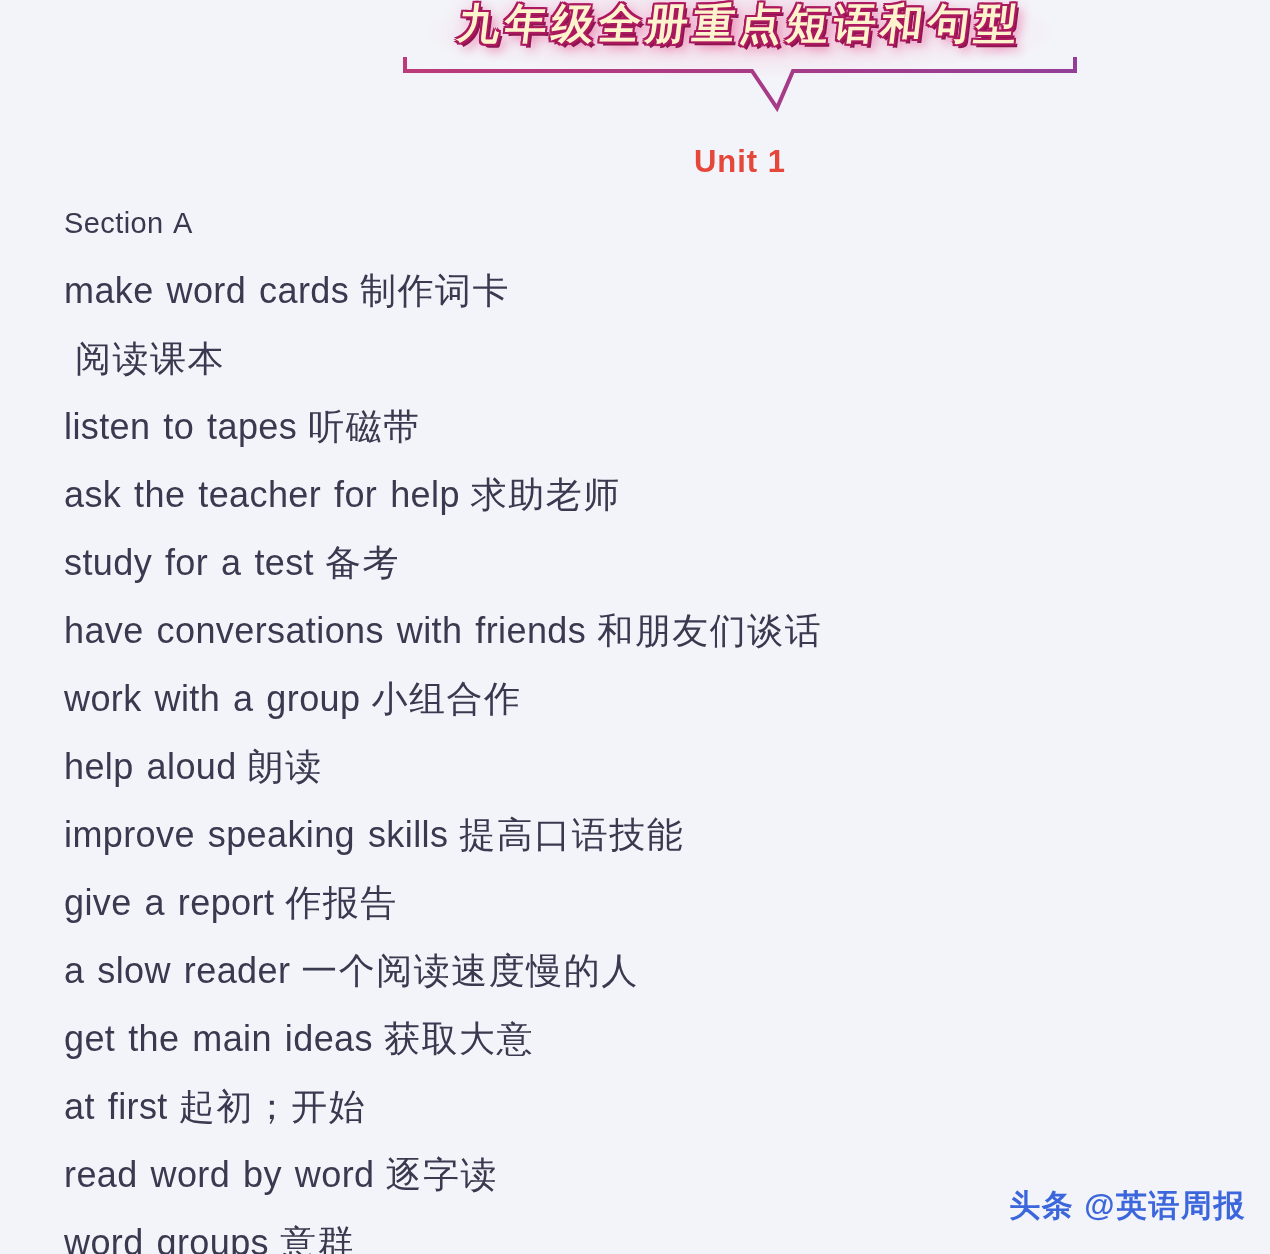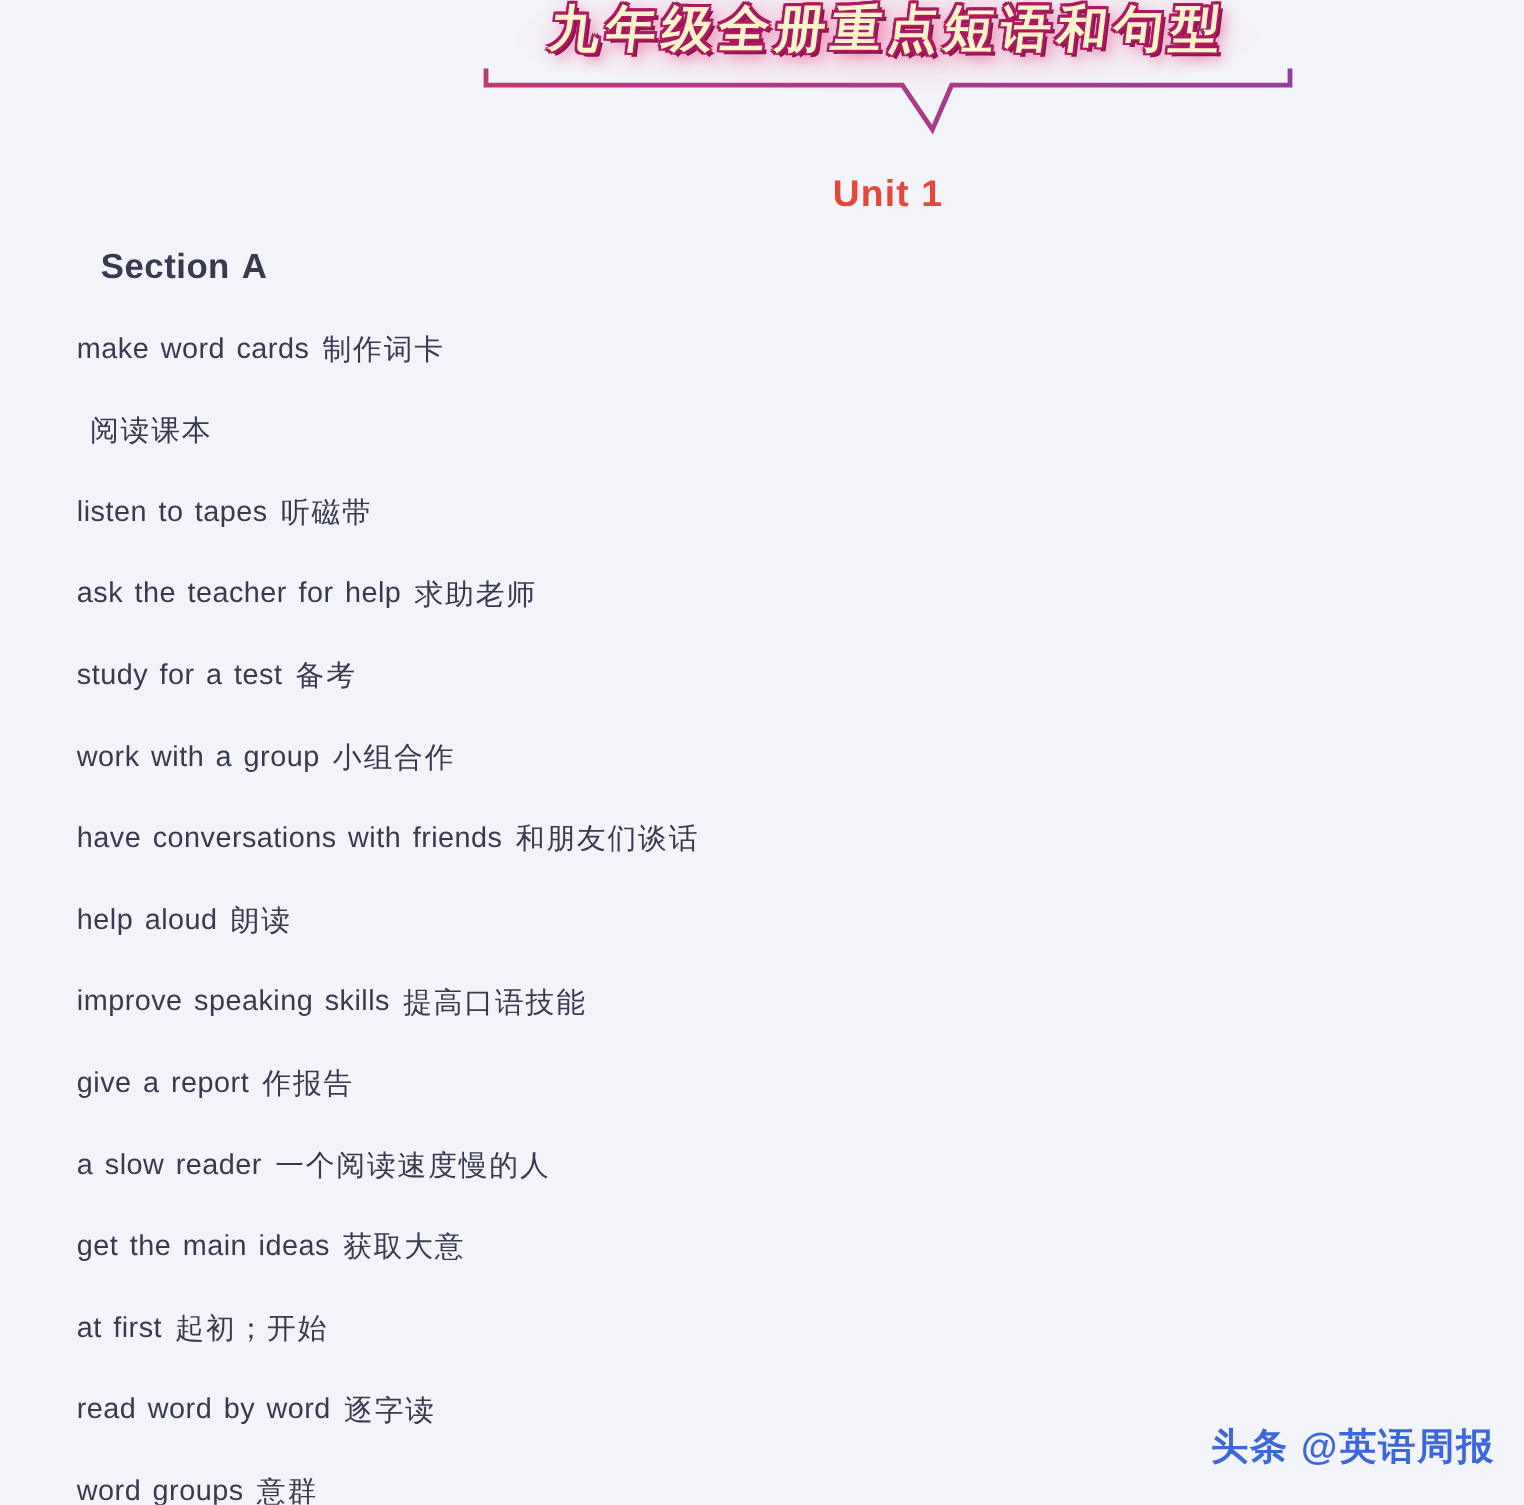--- a/index.html
+++ b/index.html
@@ -63,29 +63,28 @@
   .phrase-list {
     position: absolute;
     left: 64px;
     top: 189px;
     right: 0;
   }
   .row {
     height: 68px;
     display: flex;
     align-items: center;
-    font-size: 24px;
+    font-size: 36px;
     letter-spacing: 0.4px;
     word-spacing: 2.5px;
     white-space: nowrap;
   }
   .row.section {
-    font-weight: bold;
+    font-weight: normal;
     font-size: 29px;
-    margin-left: 20px;
   }
   .row .zh {
     margin-left: 11px;
     letter-spacing: 1.5px;
   }
   .watermark {
     position: absolute;
     right: 24px;
     top: 1185px;
     font-size: 31px;
@@ -133,26 +132,26 @@
     </div>
     <div class="row">
       <span class="en">ask the teacher for help</span>
       <span class="zh">求助老师</span>
     </div>
     <div class="row">
       <span class="en">study for a test</span>
       <span class="zh">备考</span>
     </div>
     <div class="row">
+      <span class="en">have conversations with friends</span>
+      <span class="zh">和朋友们谈话</span>
+    </div>
+    <div class="row">
       <span class="en">work with a group</span>
       <span class="zh">小组合作</span>
-    </div>
-    <div class="row">
-      <span class="en">have conversations with friends</span>
-      <span class="zh">和朋友们谈话</span>
     </div>
     <div class="row">
       <span class="en">help aloud</span>
       <span class="zh">朗读</span>
     </div>
     <div class="row">
       <span class="en">improve speaking skills</span>
       <span class="zh">提高口语技能</span>
     </div>
     <div class="row">

